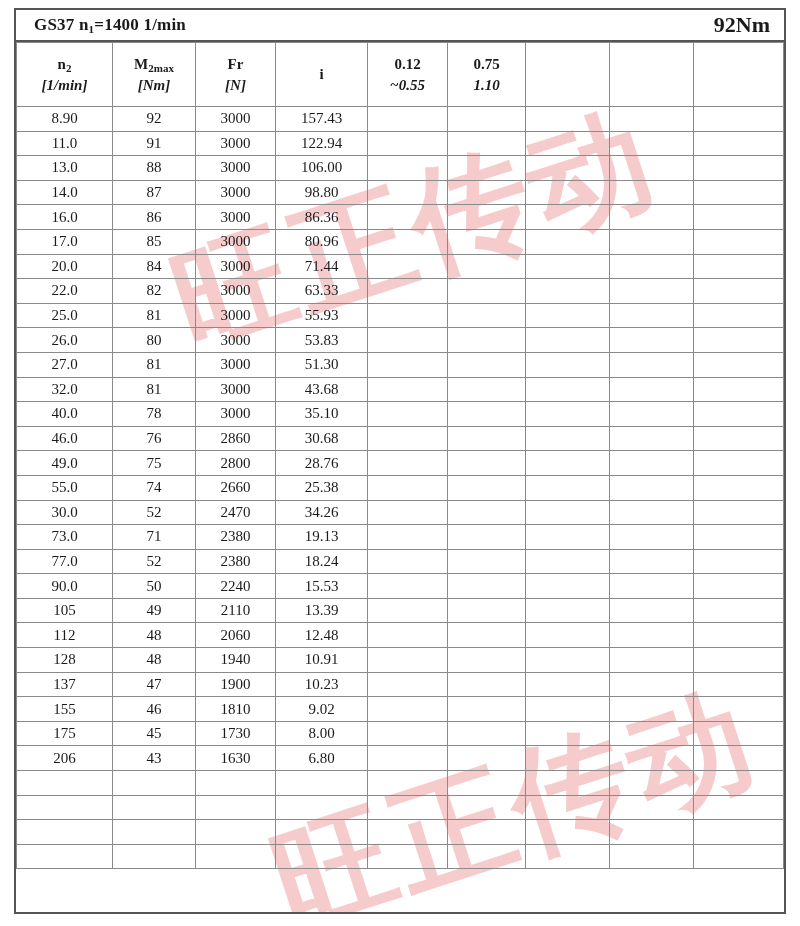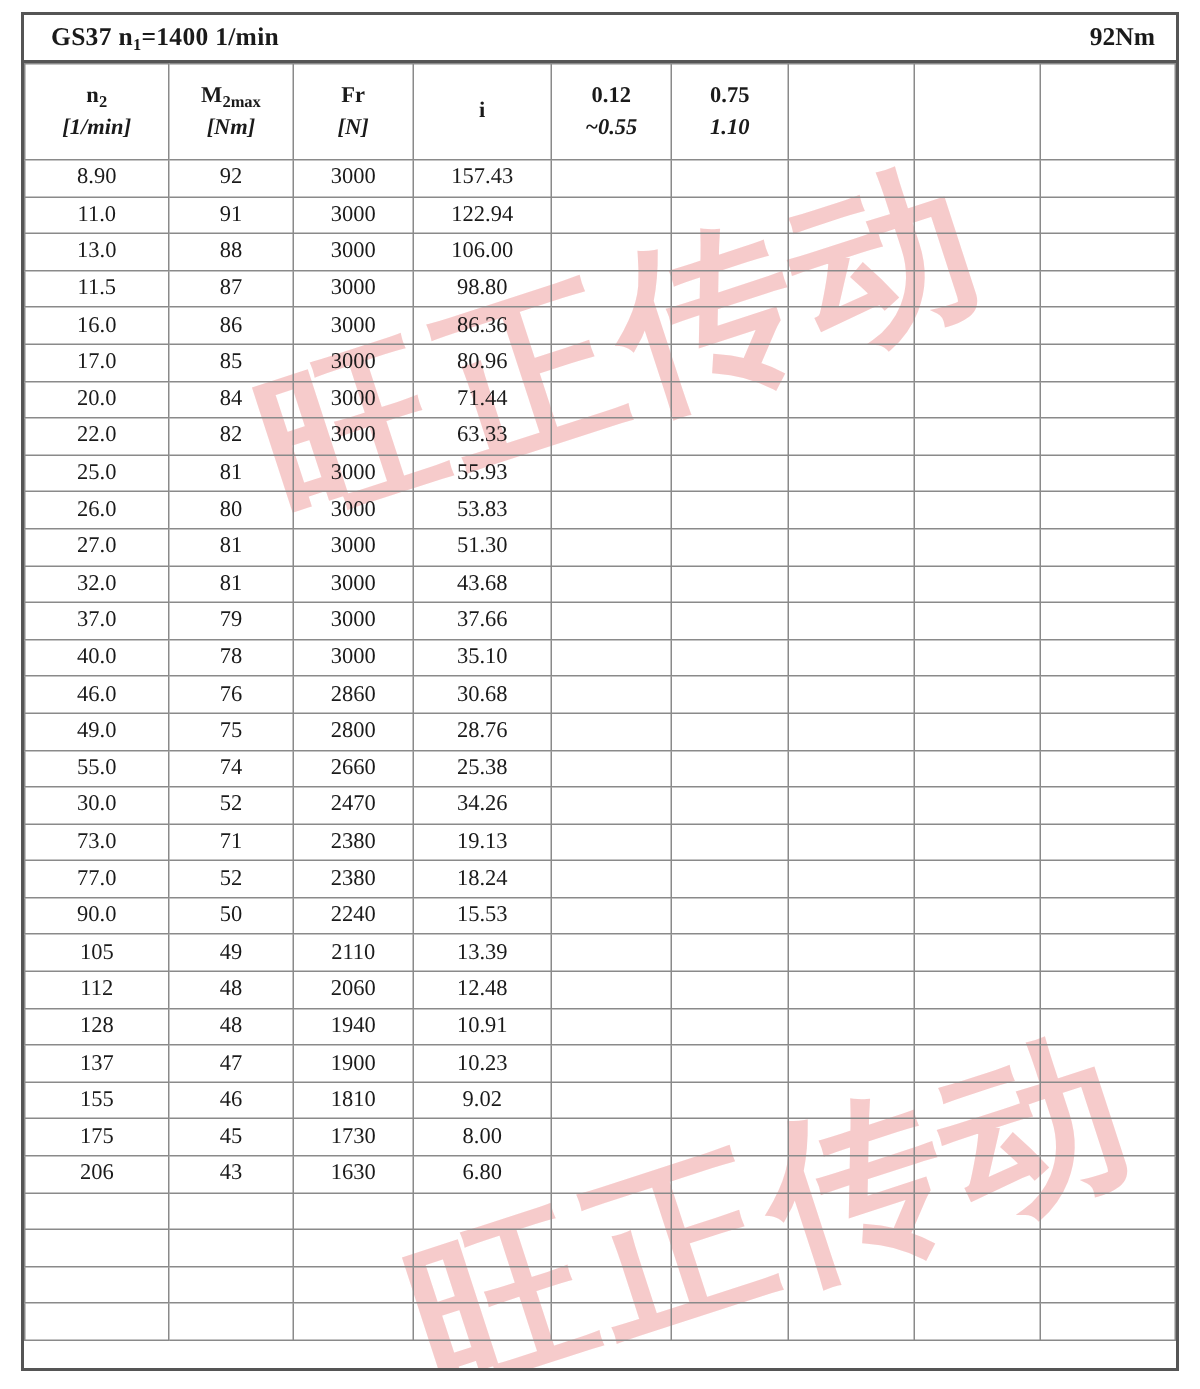--- a/index.html
+++ b/index.html
@@ -75,21 +75,21 @@
     letter-spacing: .2px;
   }
   .title-left sub {
     font-size: 11px;
     vertical-align: baseline;
     position: relative;
     top: 3px;
   }
   .title-right {
     margin-left: auto;
-    font-size: 17px;
+    font-size: 22px;
     font-weight: 700;
   }
 
   
   table.data {
     position: relative;
     z-index: 10;
     border-collapse: collapse;
     width: 100%;
     table-layout: fixed;
@@ -220,21 +220,21 @@
           <td class="num">88</td>
           <td class="num">3000</td>
           <td class="num">106.00</td>
           <td class="shade num"></td>
           <td class="num"></td>
           <td class="num"></td>
           <td class="num"></td>
           <td class="num"></td>
         </tr>
         <tr>
-          <td class="num">11.5</td>
+          <td class="num">14.0</td>
           <td class="num">87</td>
           <td class="num">3000</td>
           <td class="num">98.80</td>
           <td class="shade num"></td>
           <td class="num"></td>
           <td class="num"></td>
           <td class="num"></td>
           <td class="num"></td>
         </tr>
         <tr>
@@ -312,31 +312,20 @@
           <td class="num"></td>
           <td class="num"></td>
           <td class="num"></td>
           <td class="num"></td>
         </tr>
         <tr>
           <td class="num">32.0</td>
           <td class="num">81</td>
           <td class="num">3000</td>
           <td class="num">43.68</td>
-          <td class="shade num"></td>
-          <td class="num"></td>
-          <td class="num"></td>
-          <td class="num"></td>
-          <td class="num"></td>
-        </tr>
-        <tr>
-          <td class="num">37.0</td>
-          <td class="num">79</td>
-          <td class="num">3000</td>
-          <td class="num">37.66</td>
           <td class="shade num"></td>
           <td class="num"></td>
           <td class="num"></td>
           <td class="num"></td>
           <td class="num"></td>
         </tr>
         <tr>
           <td class="num">40.0</td>
           <td class="num">78</td>
           <td class="num">3000</td>

